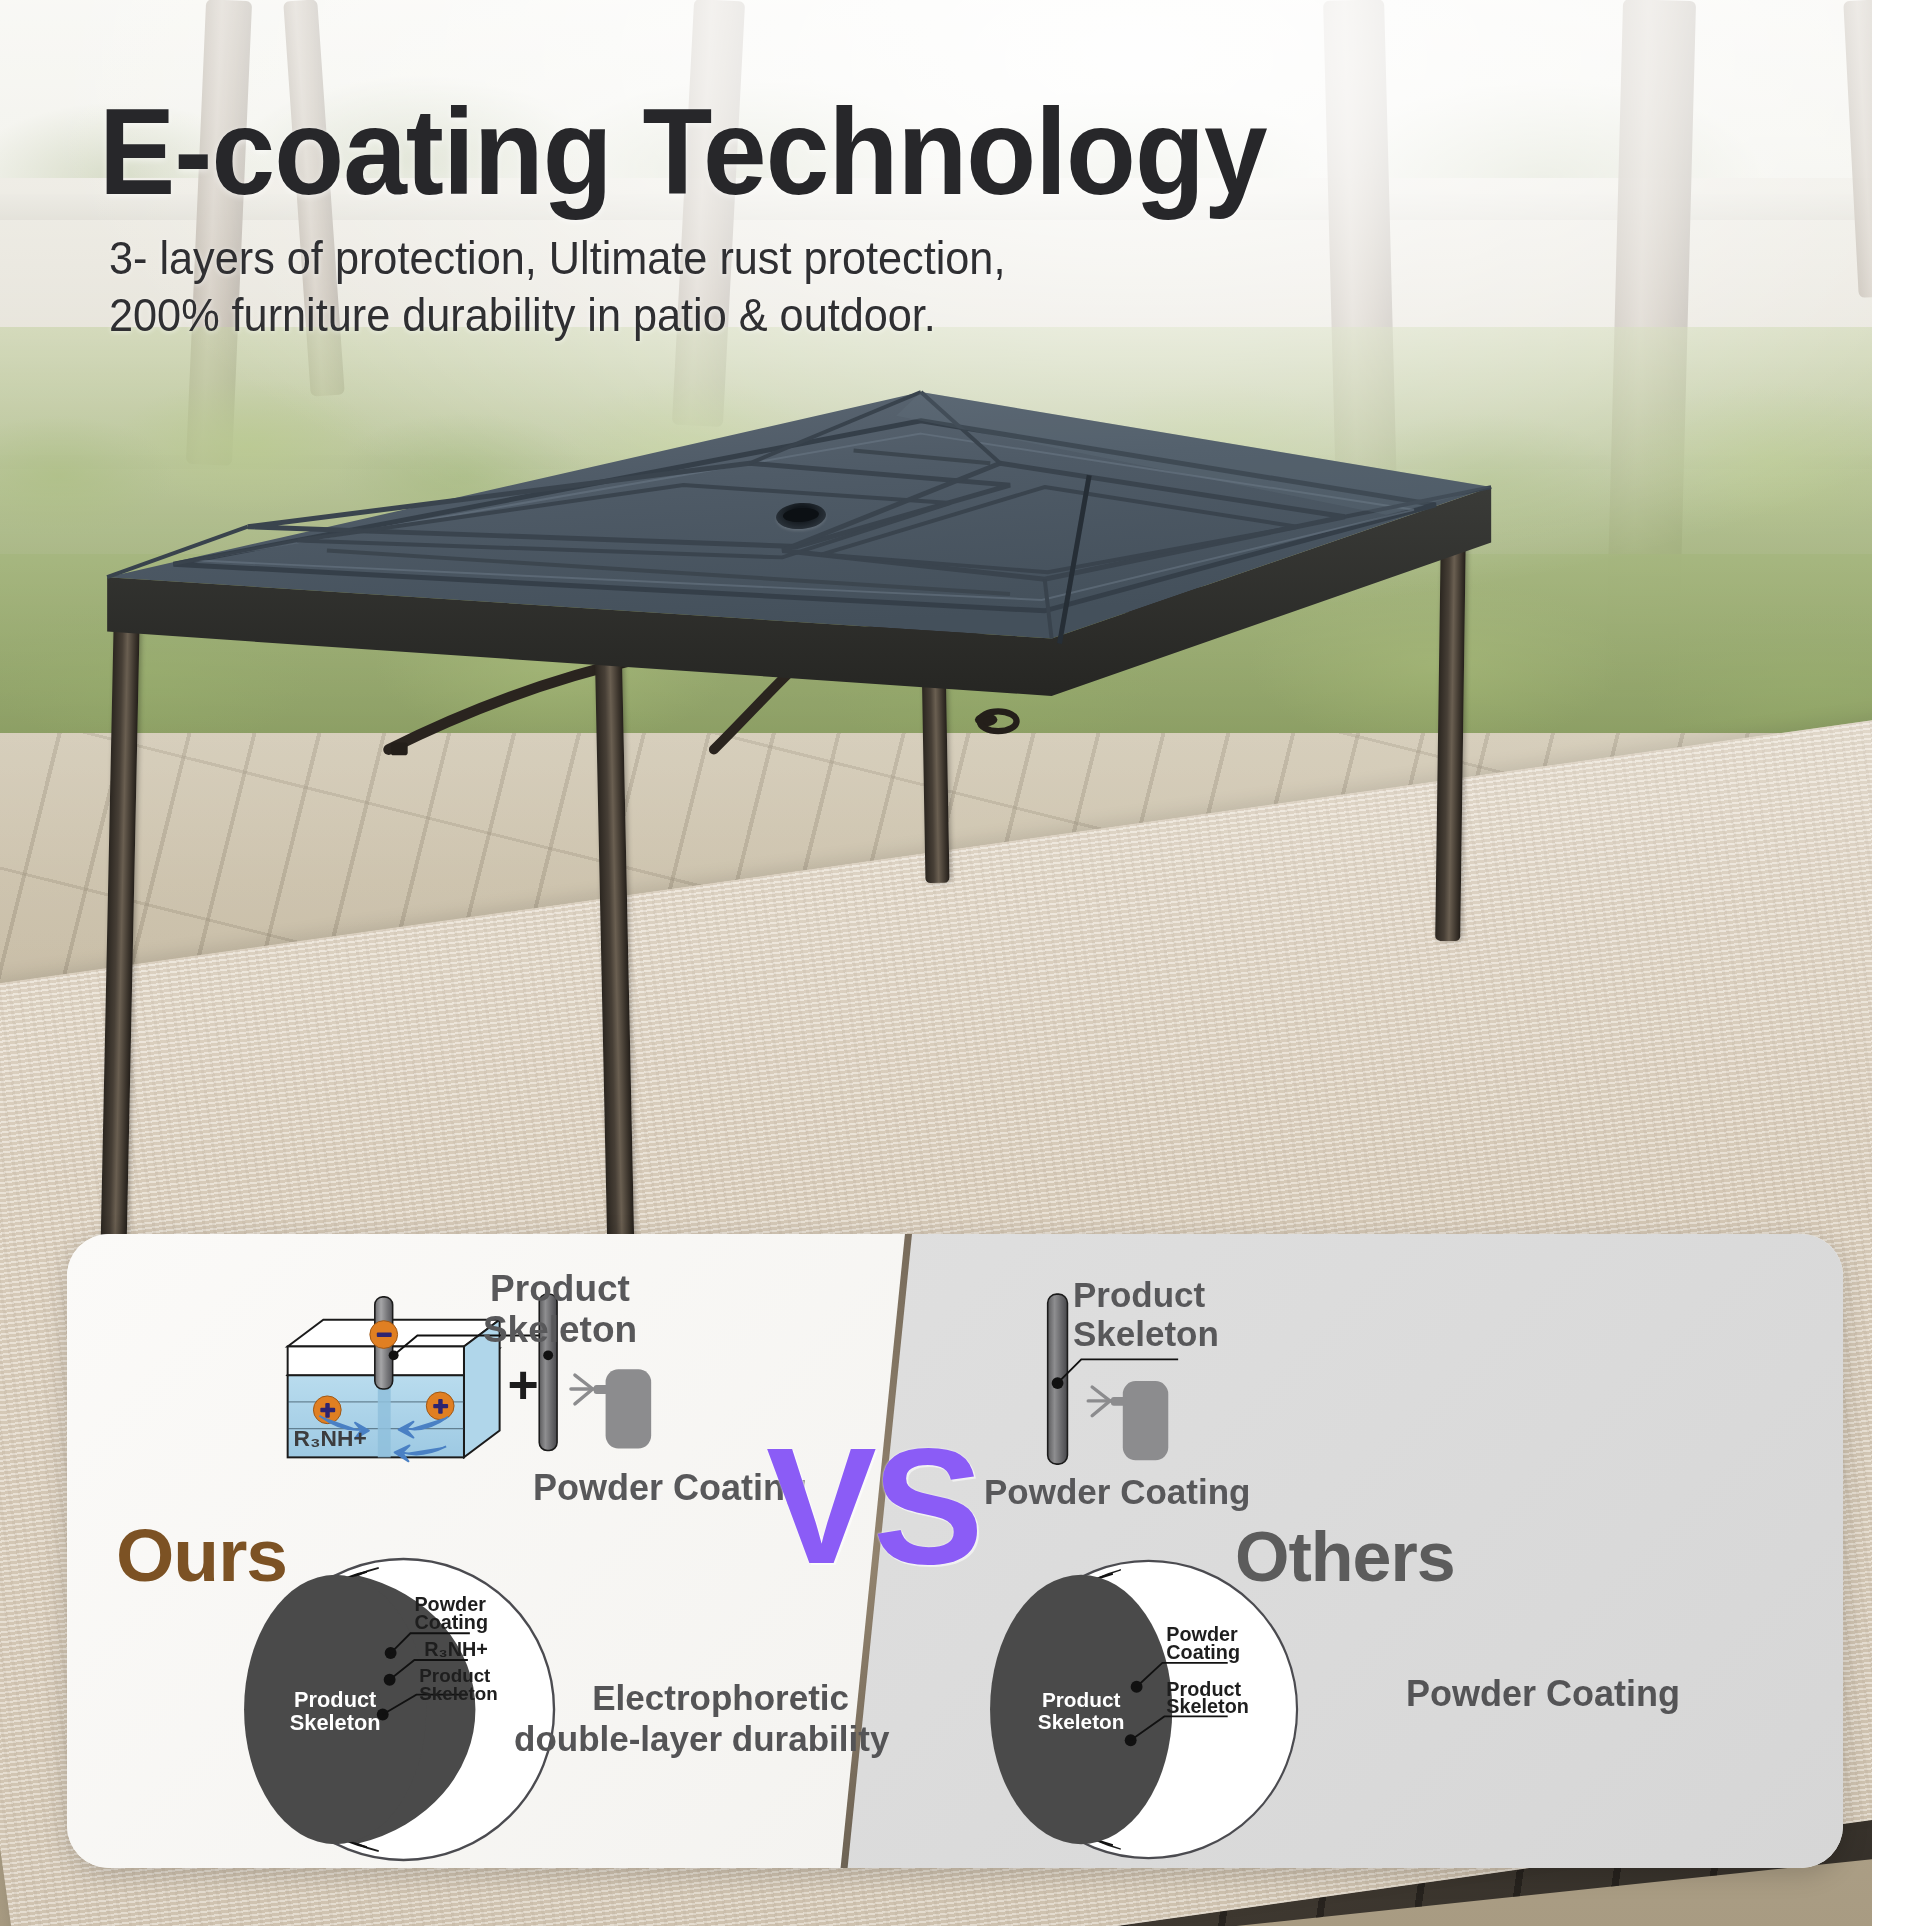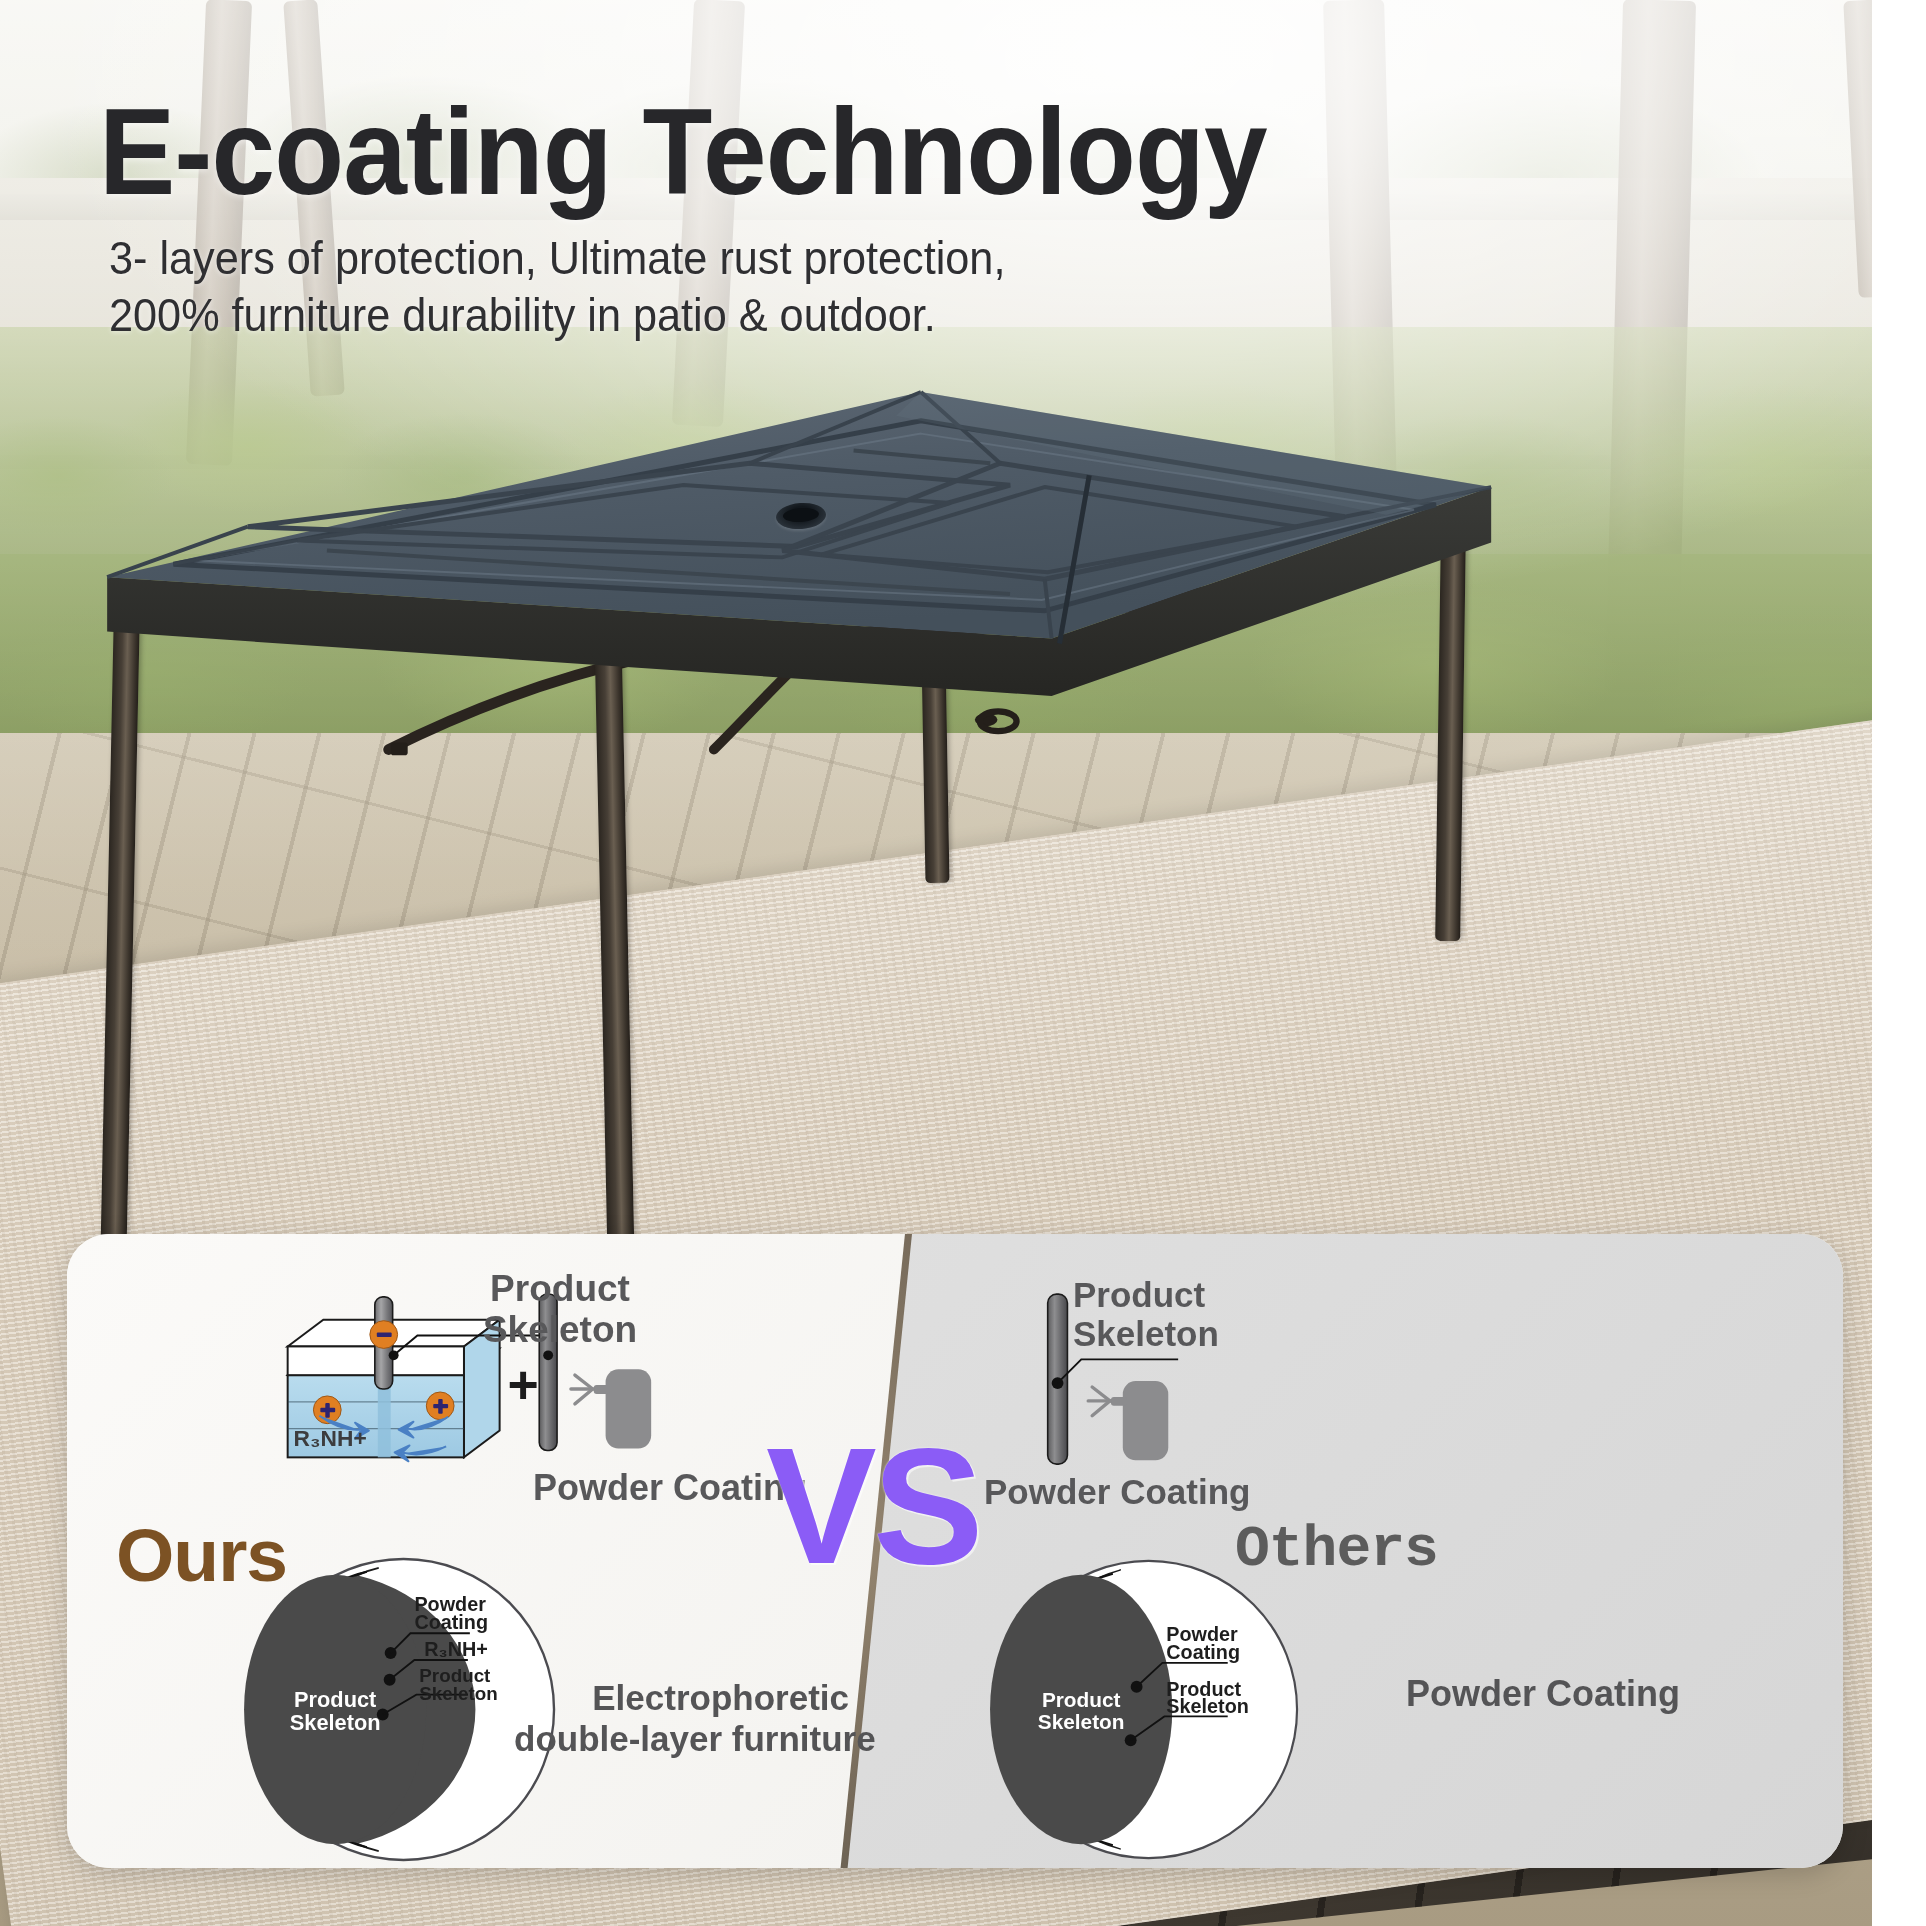--- a/index.html
+++ b/index.html
@@ -143,22 +143,22 @@
   .panel-divider{position:absolute;left:840px;top:-20px;width:7px;height:693px;
      background:linear-gradient(180deg,#6b5e4d,#8a7a63,#5d5243);transform:rotate(5.8deg);
      transform-origin:top center;opacity:.92;}
 
   .vs{position:absolute;left:766px;top:1411px;font-size:166px;font-weight:700;color:#8b5cf6;
      font-family:"Liberation Sans",sans-serif;letter-spacing:-4px;
      text-shadow:0 0 2px rgba(255,255,255,.9), 2px 2px 0 rgba(255,255,255,.55);}
 
   .ours{position:absolute;left:116px;top:1512px;font-size:75px;font-weight:700;color:#7c5224;
      font-family:"Liberation Sans",sans-serif;letter-spacing:-1px;}
-  .others{position:absolute;left:1235px;top:1517px;font-size:58px;font-weight:700;color:#5c5c5c;
-     font-family:Liberation Mono, monospace;letter-spacing:-1px;}
+  .others{position:absolute;left:1235px;top:1517px;font-size:70px;font-weight:700;color:#5c5c5c;
+     font-family:Liberation Sans, sans-serif;letter-spacing:-1px;}
 
   .dtxt{position:absolute;font-family:"Liberation Sans",sans-serif;font-weight:700;color:#58585a;}
 
   svg{display:block;}
 </style>
 </head>
 <body>
 
 <div id="stage">
 
@@ -381,21 +381,21 @@
 
     <text x="176" y="56" font-family="Liberation Sans, sans-serif" font-size="20" font-weight="700" fill="#1e1e1e">Powder</text>
     <text x="176" y="74" font-family="Liberation Sans, sans-serif" font-size="20" font-weight="700" fill="#1e1e1e">Coating</text>
     <text x="186" y="101" font-family="Liberation Sans, sans-serif" font-size="20" font-weight="700" fill="#1e1e1e">R₃NH+</text>
     <text x="181" y="127" font-family="Liberation Sans, sans-serif" font-size="19" font-weight="700" fill="#1e1e1e">Product</text>
     <text x="181" y="145" font-family="Liberation Sans, sans-serif" font-size="19" font-weight="700" fill="#1e1e1e">Skeleton</text>
   </svg>
 
   <div class="dtxt" style="left:552px;top:1677px;font-size:35px;line-height:1.18;text-align:right;width:297px;color:#545456;">
     <div>Electrophoretic</div>
-    <div style="white-space:nowrap;margin-left:-38px;">double-layer furniture</div>
+    <div style="white-space:nowrap;margin-left:-38px;">double-layer durability</div>
   </div>
 
   <div class="vs">VS</div>
 
   <svg style="position:absolute;left:1020px;top:1272px;" width="257" height="238" viewBox="0 0 260 240">
     <defs>
       <linearGradient id="rodg3" x1="0" y1="0" x2="1" y2="0">
         <stop offset="0%" stop-color="#5b5b5d"></stop>
         <stop offset="35%" stop-color="#8e8e90"></stop>
         <stop offset="70%" stop-color="#67676a"></stop>

